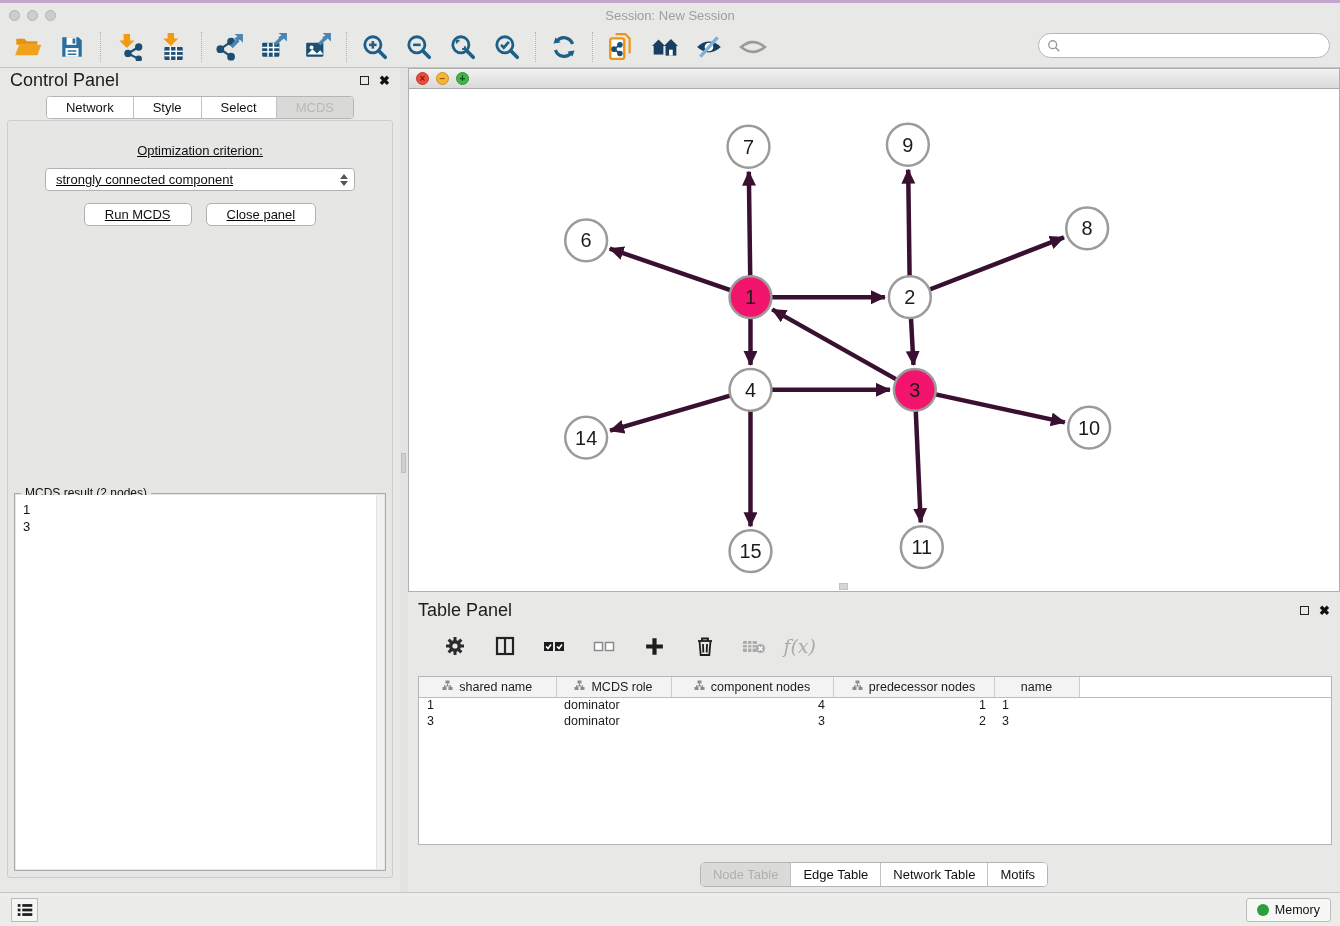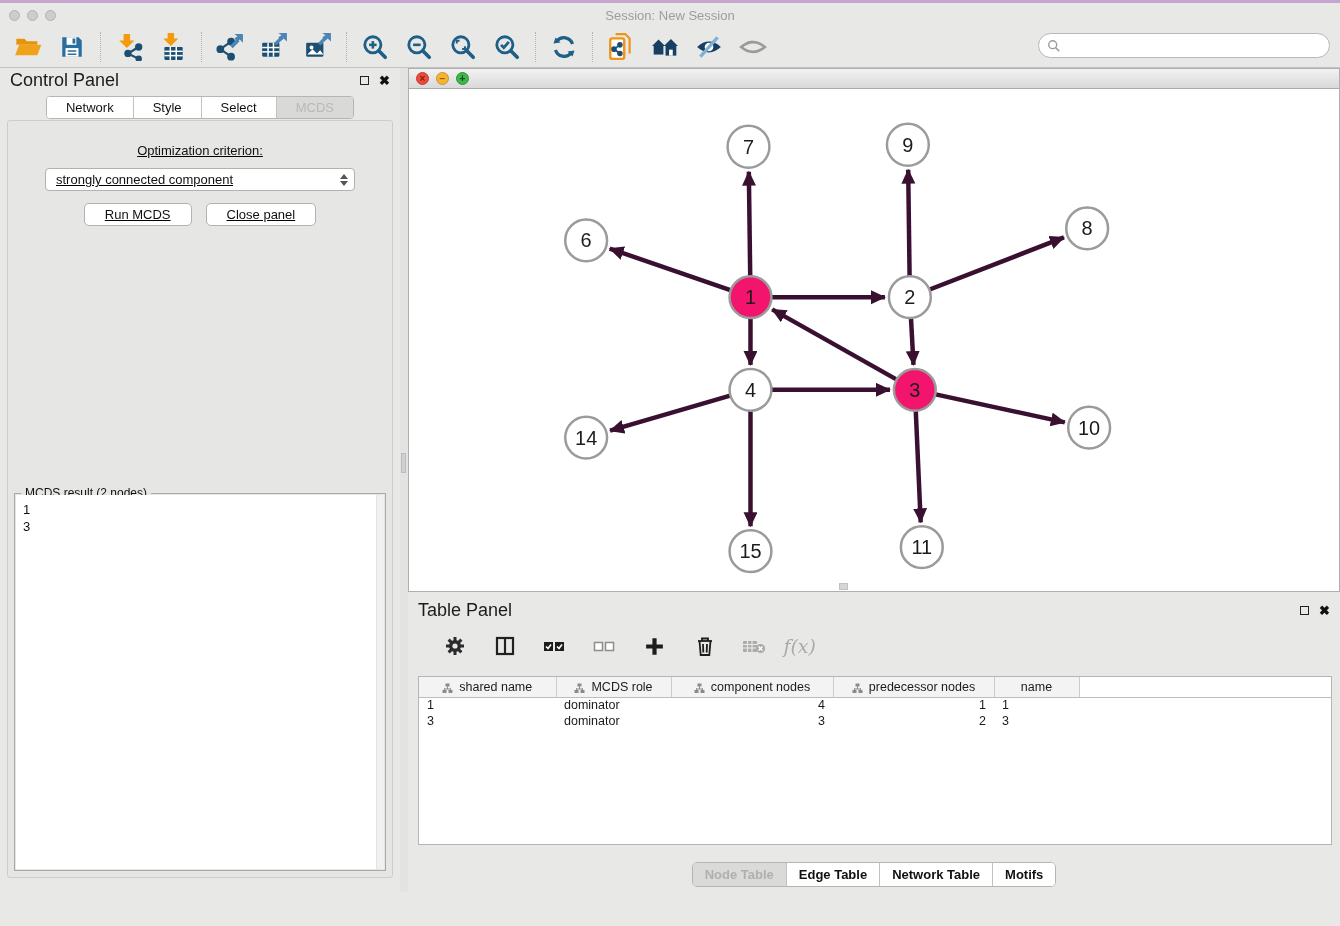--- a/index.html
+++ b/index.html
@@ -64,25 +64,25 @@
   .h-grip { position:absolute; left:430px; bottom:1px; width:9px; height:7px; background:#d6d6d6; border:1px solid #c2c2c2; }
 
   
   .table-panel { position:absolute; left:408px; top:598px; right:0; bottom:34px; background:#e8e8e7; }
   .tp-toolbar { position:absolute; left:8px; right:8px; top:26px; height:44px; display:flex; align-items:center; gap:14px; padding-left:14px; }
   .tp-icon { width:36px; height:24px; display:flex; align-items:center; justify-content:flex-end; }
   .fx { font-family:"DejaVu Serif", serif; font-style:italic; font-size:19px; color:#aaa; }
   .tbl-wrap { position:absolute; left:10px; right:8px; top:78px; height:169px; background:#fff; border:1px solid #b5b5b5; overflow:hidden; }
   table.node-table { border-collapse:collapse; width:100%; }
   table.node-table th { background:#f3f3f3; border-right:1px solid #cccccc; border-bottom:1px solid #bdbdbd; height:20px; font-weight:normal; font-size:12.5px; color:#1b1b1b; }
-  table.node-table th .thc { display:flex; align-items:flex-end; justify-content:center; gap:6px; }
+  table.node-table th .thc { display:flex; align-items:flex-start; justify-content:center; gap:6px; }
   table.node-table th.filler { border-right:none; background:#fff; border-bottom:1px solid #bdbdbd; }
   table.node-table td { font-size:12.5px; color:#1b1b1b; height:16px; padding:0 8px; }
   td.num-r { text-align:right; padding-right:14px; }
-  .bottom-tabs { position:absolute; left:0; right:0; top:264px; display:flex; justify-content:center;font-weight:bold; }
+  .bottom-tabs { position:absolute; left:0; right:0; top:264px; display:flex; justify-content:center; }
   .bseg { display:flex; border:1px solid #b5b5b5; border-radius:5px; overflow:hidden; background:#fff; }
   .bseg span { font-size:13px; padding:4px 12px; color:#111; background:#fff; border-right:1px solid #c2c2c2; }
   .bseg span:last-child { border-right:none; }
   .bseg span.active-gray { background:#dadad9; color:#b0b0b0; }
 
   
   .statusbar { position:absolute; left:0; bottom:0; width:100%; height:34px; background:#ececeb; border-top:1px solid #c6c6c6; }
   .list-btn { position:absolute; left:11px; top:5px; width:27px; height:24px; background:#f5f5f4; border:1px solid #bcbcbc; display:flex; align-items:center; justify-content:center; }
   .mem-btn { position:absolute; right:9px; top:5px; height:24px; background:#f7f7f6; border:1px solid #bcbcbc; border-radius:3px; display:flex; align-items:center; gap:6px; padding:0 10px; font-size:12.5px; color:#111; }
   .mem-dot { width:12px; height:12px; border-radius:50%; background:#2d9e3d; }
@@ -593,13 +593,31 @@
     <div class="bottom-tabs">
       <div class="bseg">
         <span class="active-gray">Node Table</span>
         <span>Edge Table</span>
         <span>Network Table</span>
         <span>Motifs</span>
       </div>
     </div>
   </div>
 
+  <div class="statusbar">
+    <div class="list-btn">
+      <svg viewBox="0 0 22 22" width="20" height="20">
+          <g fill="#1d1d1d">
+            <rect x="3" y="4.5" width="3" height="3"></rect>
+            <rect x="8" y="4.5" width="11" height="3"></rect>
+            <rect x="3" y="9.5" width="3" height="3"></rect>
+            <rect x="8" y="9.5" width="11" height="3"></rect>
+            <rect x="3" y="14.5" width="3" height="3"></rect>
+            <rect x="8" y="14.5" width="11" height="3"></rect>
+          </g>
+        </svg>
+    </div>
+    <div class="mem-btn">
+      <span class="mem-dot"></span>
+      <span>Memory</span>
+    </div>
+  </div>
 </div>
 
 </body></html>

